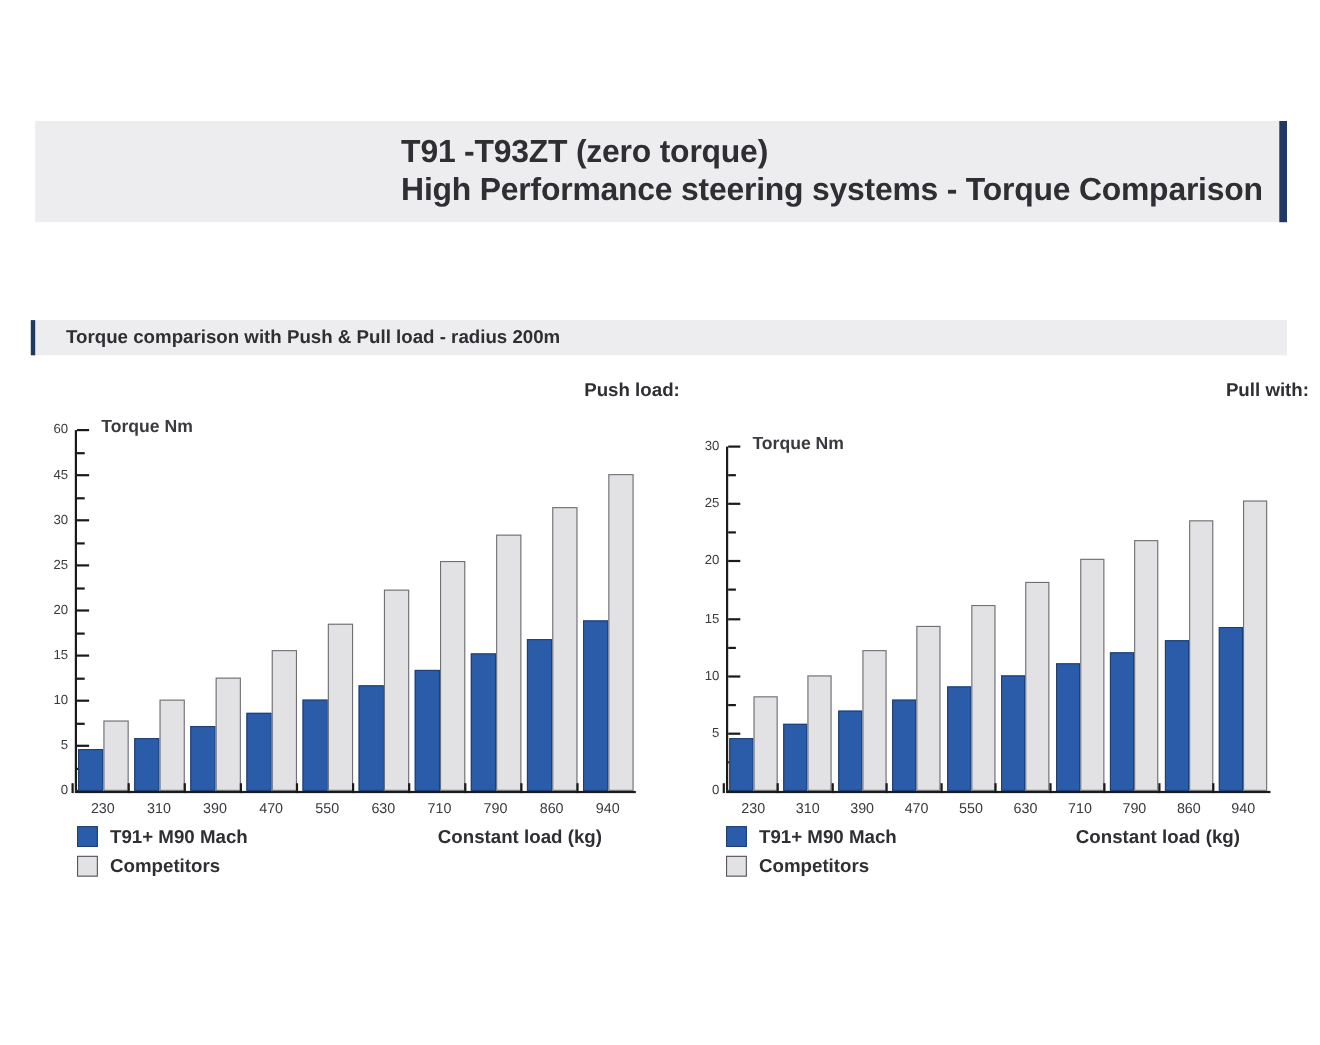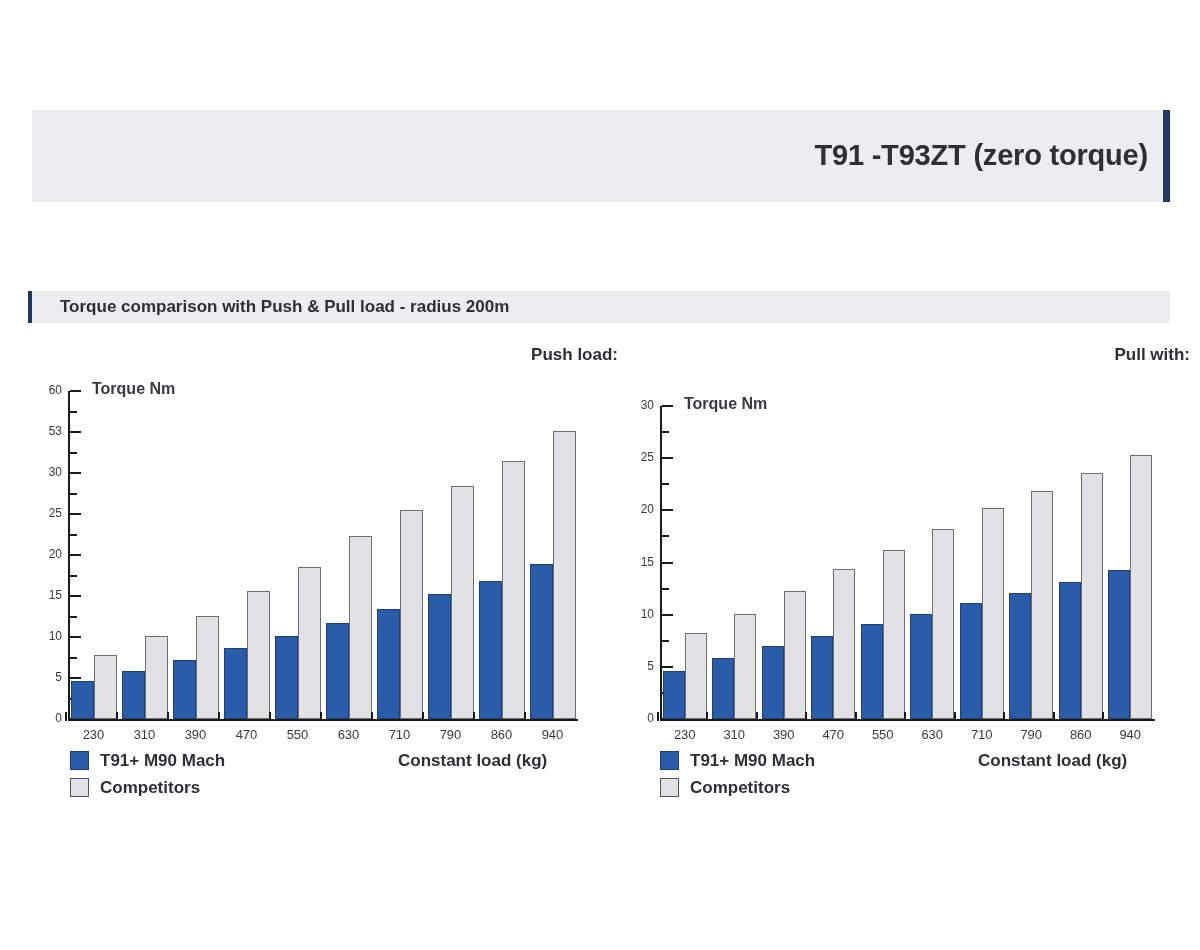--- a/index.html
+++ b/index.html
@@ -108,20 +108,21 @@
   }
 </style>
 </head>
 <body>
 
 <div class="page">
 
   <div class="header-bar">
     <div class="header-text">
       <span class="header-line">T91 -T93ZT (zero torque)</span>
+      <span class="header-line">High Performance steering systems - Torque Comparison</span>
     </div>
     <div class="header-accent"></div>
   </div>
 
   <div class="section-bar">
     <div class="section-accent"></div>
     <div class="section-title">Torque comparison with Push &amp; Pull load - radius 200m</div>
   </div>
 
   <div class="panel left">
@@ -145,21 +146,21 @@
         <div class="tick-major" style="left: 42px; top: 173px;"></div>
         <div class="tick-label-y" style="left: 6px; top: 166px; width: 28px;">20</div>
         <div class="tick-minor" style="left: 42px; top: 152.5px;"></div>
         <div class="tick-major" style="left: 42px; top: 132px;"></div>
         <div class="tick-label-y" style="left: 6px; top: 125px; width: 28px;">25</div>
         <div class="tick-minor" style="left: 42px; top: 111.5px;"></div>
         <div class="tick-major" style="left: 42px; top: 91px;"></div>
         <div class="tick-label-y" style="left: 6px; top: 84px; width: 28px;">30</div>
         <div class="tick-minor" style="left: 42px; top: 70.5px;"></div>
         <div class="tick-major" style="left: 42px; top: 50px;"></div>
-        <div class="tick-label-y" style="left: 6px; top: 43px; width: 28px;">53</div>
+        <div class="tick-label-y" style="left: 6px; top: 43px; width: 28px;">45</div>
         <div class="tick-minor" style="left: 42px; top: 29.5px;"></div>
         <div class="tick-major" style="left: 42px; top: 9px;"></div>
         <div class="tick-label-y" style="left: 6px; top: 2px; width: 28px;">60</div>
         <div class="bar series0" style="left: 42.5px; top: 300.28px; width: 23px; height: 37.72px;"></div>
         <div class="bar series1" style="left: 65.5px; top: 274.04px; width: 23px; height: 63.96px;"></div>
         <div class="tick-x" style="left: 36.5px; top: 331px;"></div>
         <div class="tick-label-x" style="left: 40.5px; top: 346px; width: 50px;">230</div>
         <div class="bar series0" style="left: 93.5px; top: 290.44px; width: 23px; height: 47.56px;"></div>
         <div class="bar series1" style="left: 116.5px; top: 255.18px; width: 23px; height: 82.82px;"></div>
         <div class="tick-x" style="left: 87.5px; top: 331px;"></div>

